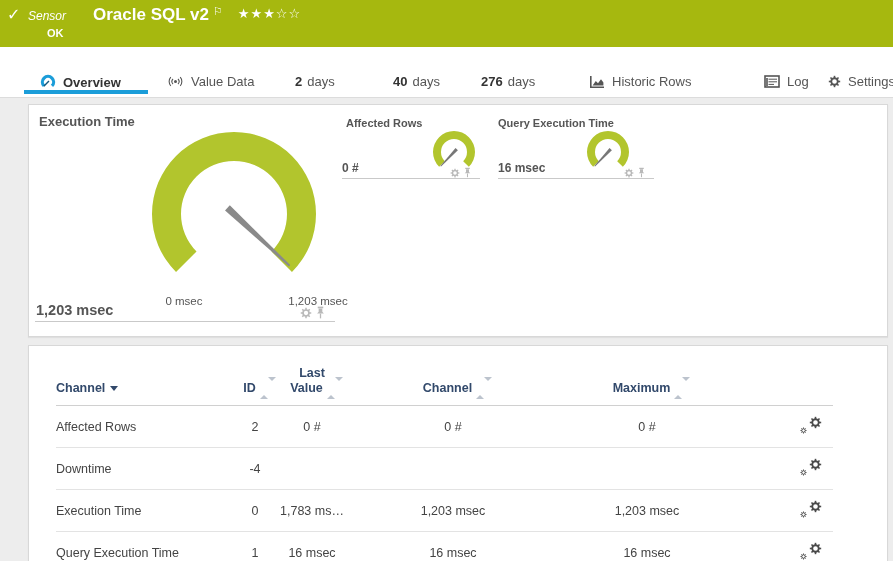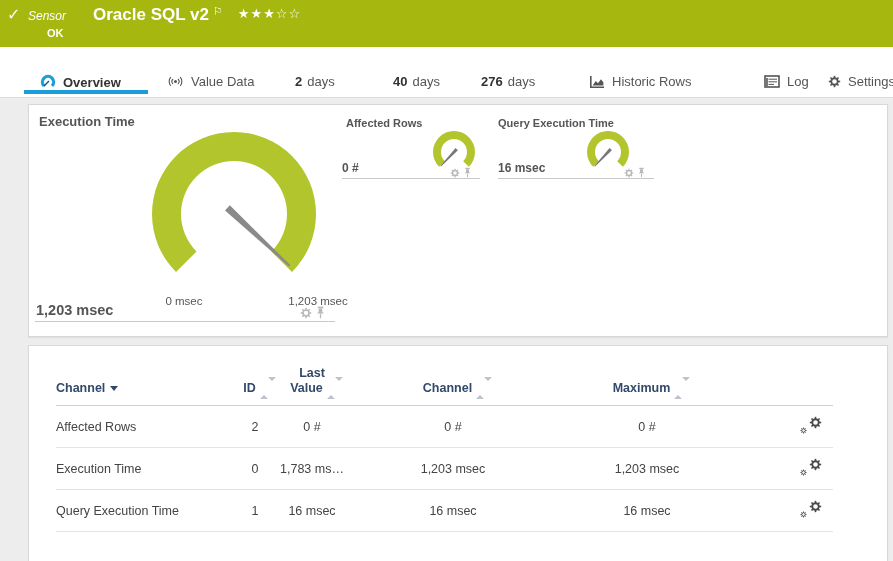--- a/index.html
+++ b/index.html
@@ -258,20 +258,37 @@
             <svg class="big" width="13" height="13">
                 <use href="#gear"></use>
               </svg>
             <svg class="sml" width="7" height="7">
                 <use href="#gear"></use>
               </svg>
           </span>
         </td>
       </tr>
       <tr>
+        <td class="td-left">Downtime</td>
+        <td class="td-right">-4</td>
+        <td class="td-right"></td>
+        <td class="td-right"></td>
+        <td class="td-right"></td>
+        <td style="padding-left:57px">
+          <span class="chan-gears">
+            <svg class="big" width="13" height="13">
+                <use href="#gear"></use>
+              </svg>
+            <svg class="sml" width="7" height="7">
+                <use href="#gear"></use>
+              </svg>
+          </span>
+        </td>
+      </tr>
+      <tr>
         <td class="td-left">Execution Time</td>
         <td class="td-right">0</td>
         <td class="td-right">1,783 ms…</td>
         <td class="td-right">1,203 msec</td>
         <td class="td-right">1,203 msec</td>
         <td style="padding-left:57px">
           <span class="chan-gears">
             <svg class="big" width="13" height="13">
                 <use href="#gear"></use>
               </svg>

